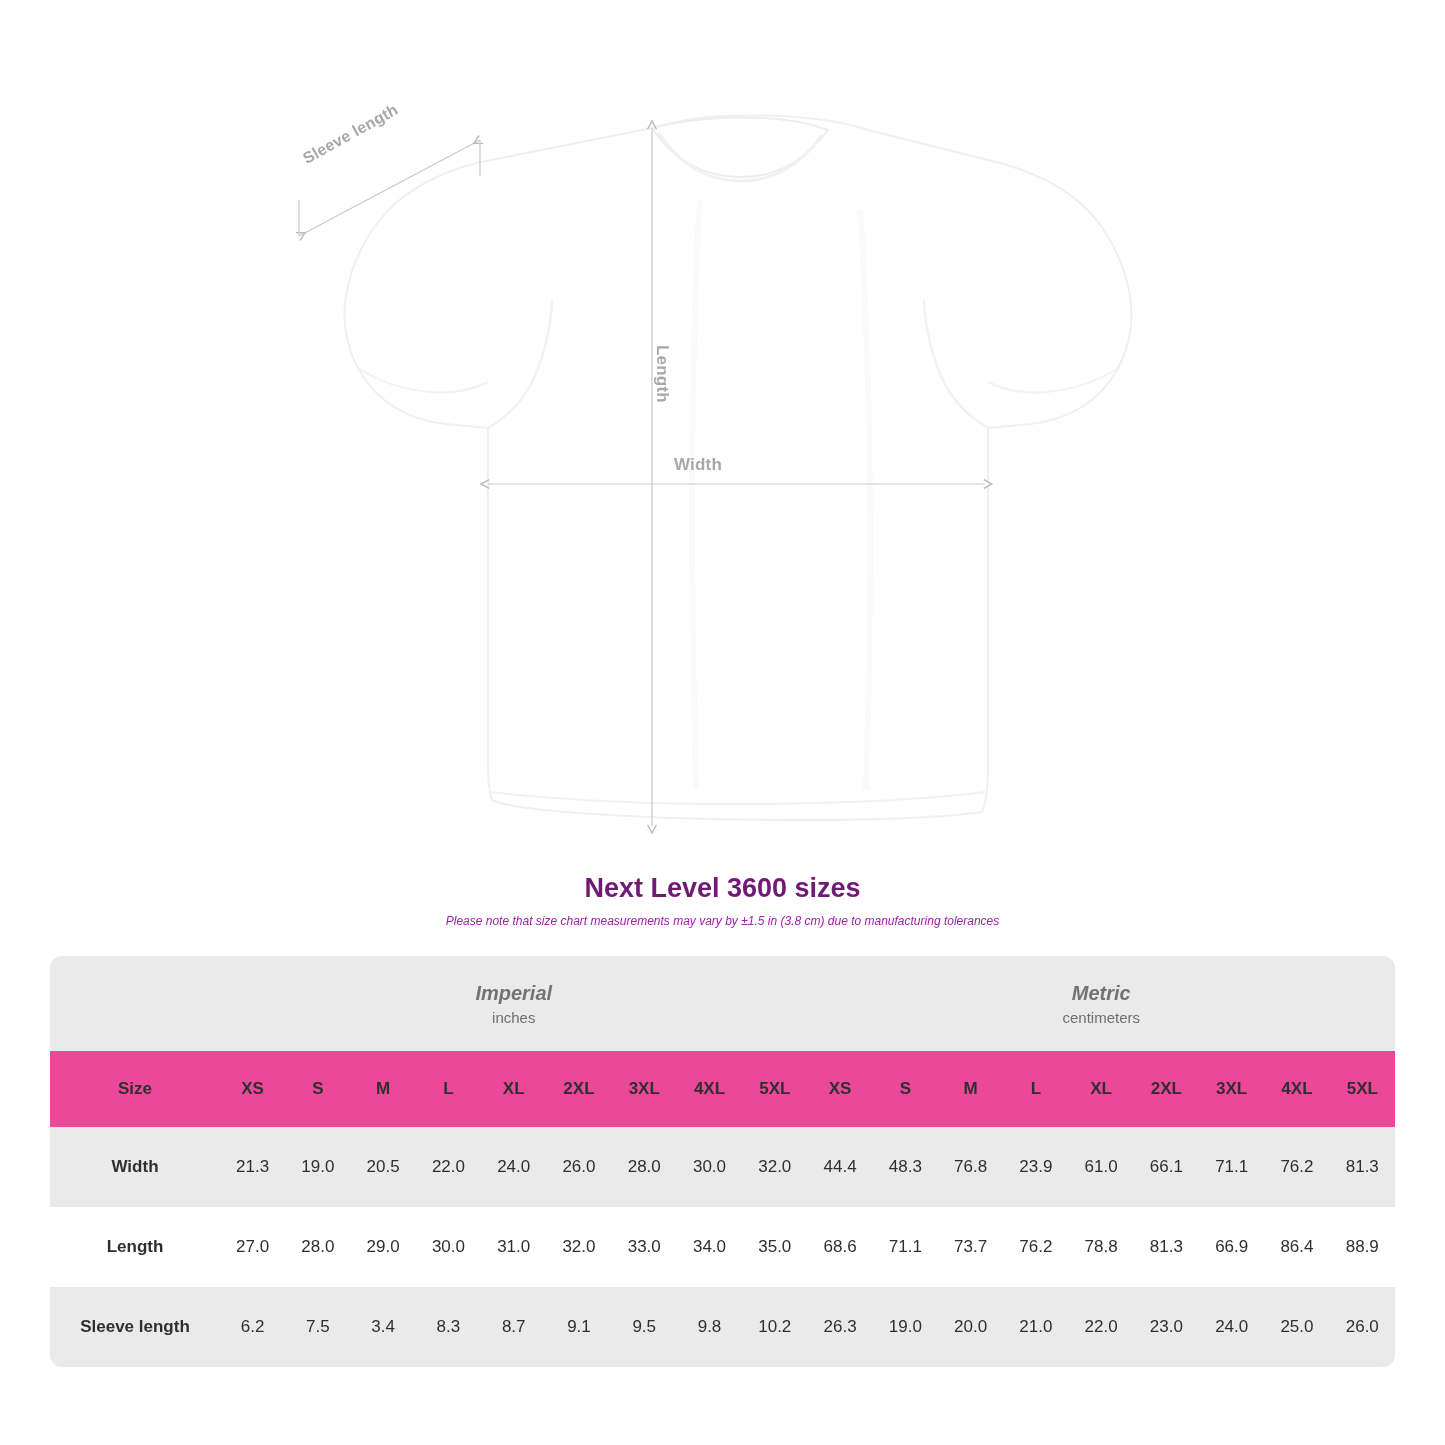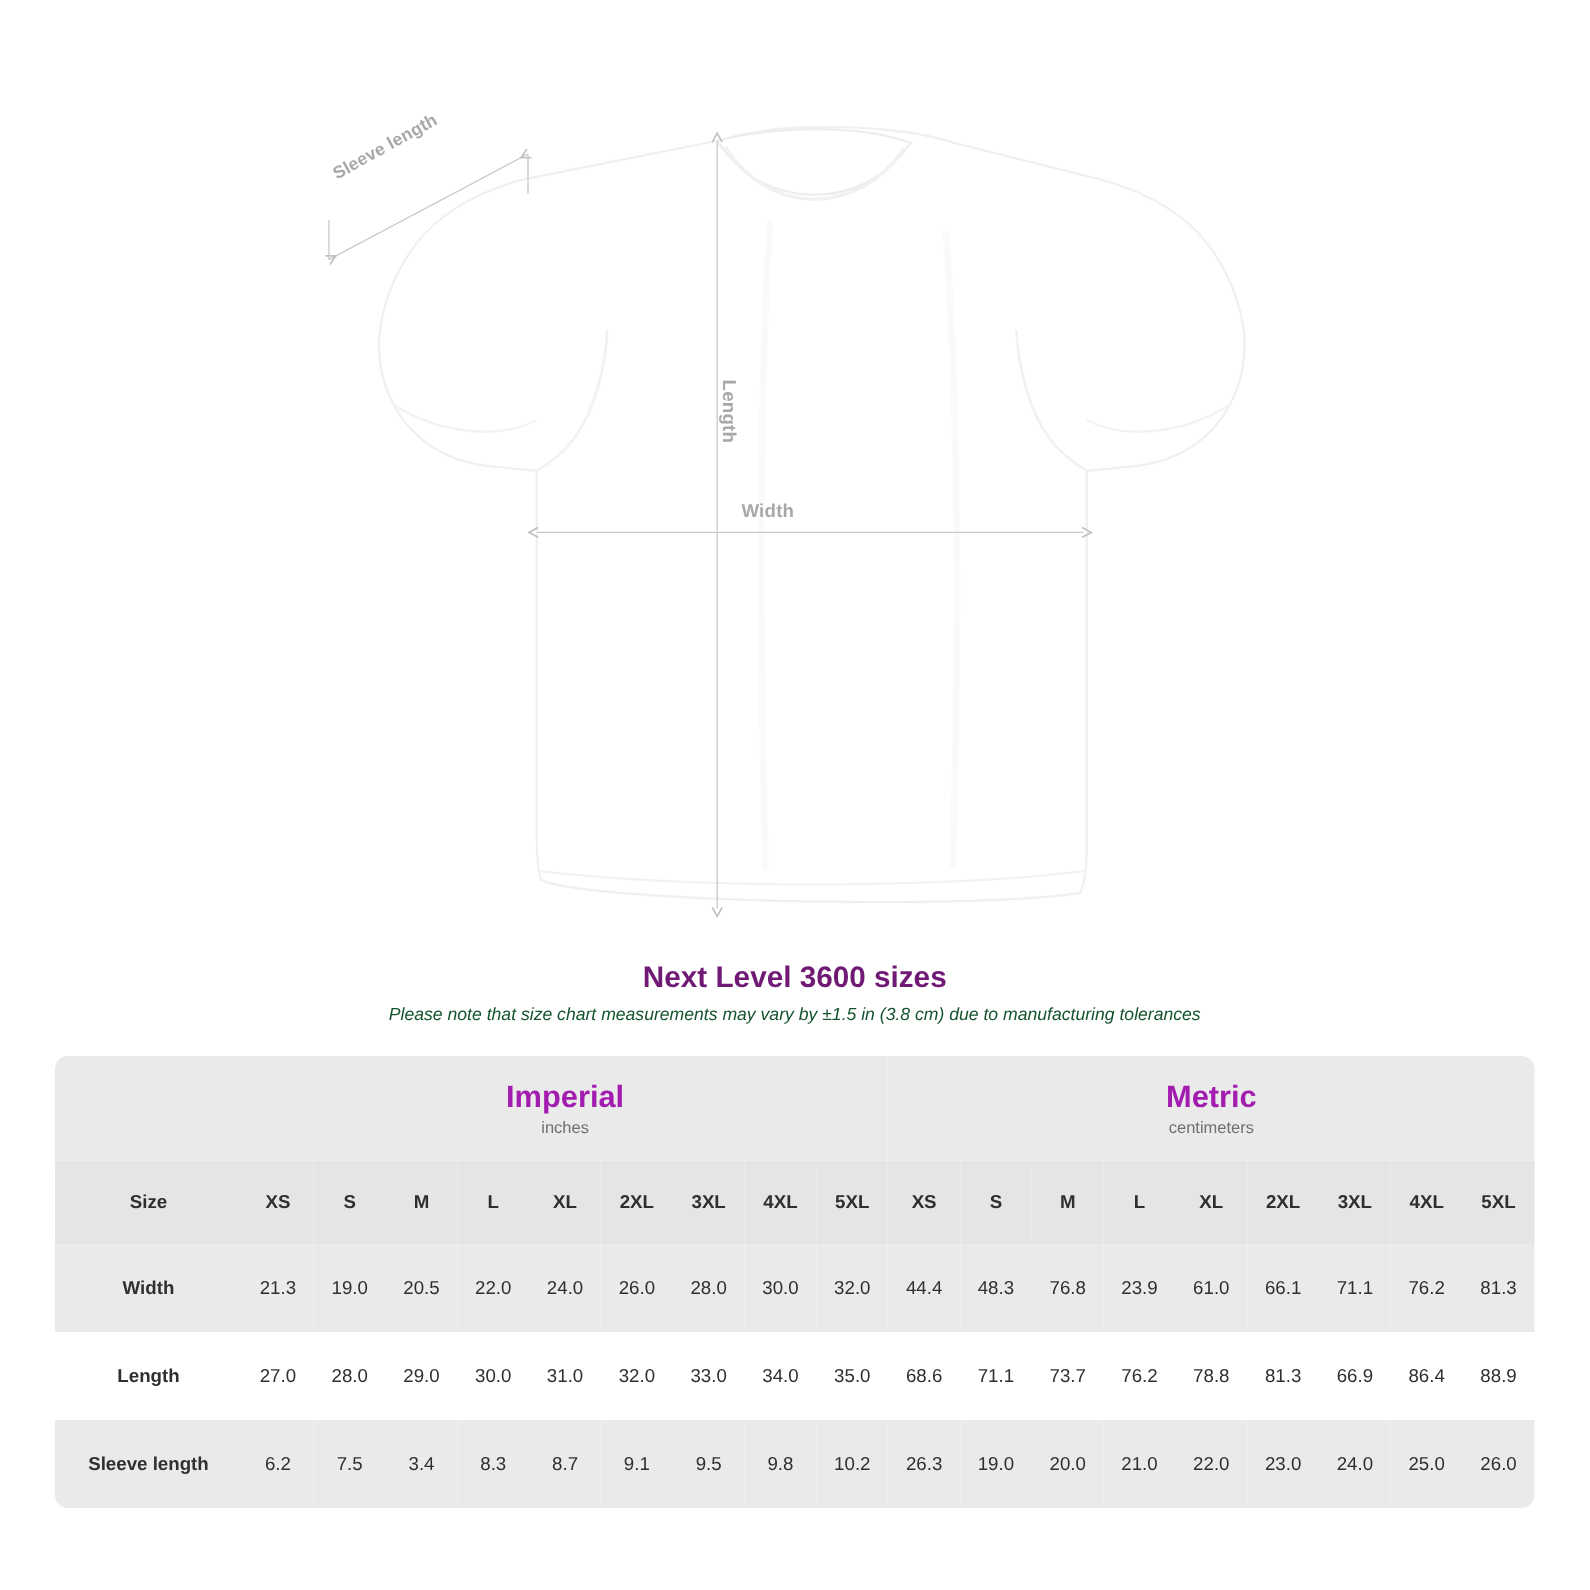--- a/index.html
+++ b/index.html
@@ -66,23 +66,23 @@
     text-align: center;
     margin-top: 18px;
   }
   .main-title {
     font-size: 27px;
     font-weight: bold;
     color: #701a75;
     margin: 0 0 10px 0;
   }
   .sub-note {
-    font-size: 16px;
+    font-size: 12px;
     font-style: italic;
-    color: #14532d;
+    color: #a21caf;
     margin: 0;
   }
 
   
   .table-area {
     margin: 28px 50px 0 50px;
     width: 1345px;
   }
   table.size-chart {
     border-collapse: separate;
@@ -96,36 +96,37 @@
     vertical-align: middle;
     font-size: 17px;
     color: #2f2f2f;
     border: none;
   }
   .unit-head {
     height: 95px;
     background: #eaeaea;
   }
   .unit-head .unit-name {
-    font-size: 28px;
-    font-weight: bold;
-    color: #a21caf;
+    font-size: 20px;
+    font-style: italic;
+    font-weight: bold;
+    color: #737373;
     line-height: 1.15;
   }
   .unit-head .unit-sub {
     font-size: 15px;
     color: #6f6f6f;
     font-style: normal;
     font-weight: normal;
     padding-top: 4px;
   }
   .corner-cell { background: #eaeaea; }
   tr.row-size td {
     height: 76px;
-    background: #e5e5e5;
+    background: #ec4899;
     font-weight: bold;
     font-size: 17px;
   }
   tr.row-width td { height: 80px; background: #eaeaea; }
   tr.row-length td { height: 80px; background: #ffffff; }
   tr.row-sleeve td { height: 80px; background: #eaeaea; }
   td.row-label {
     font-weight: bold;
     font-size: 17px;
     color: #2f2f2f;

